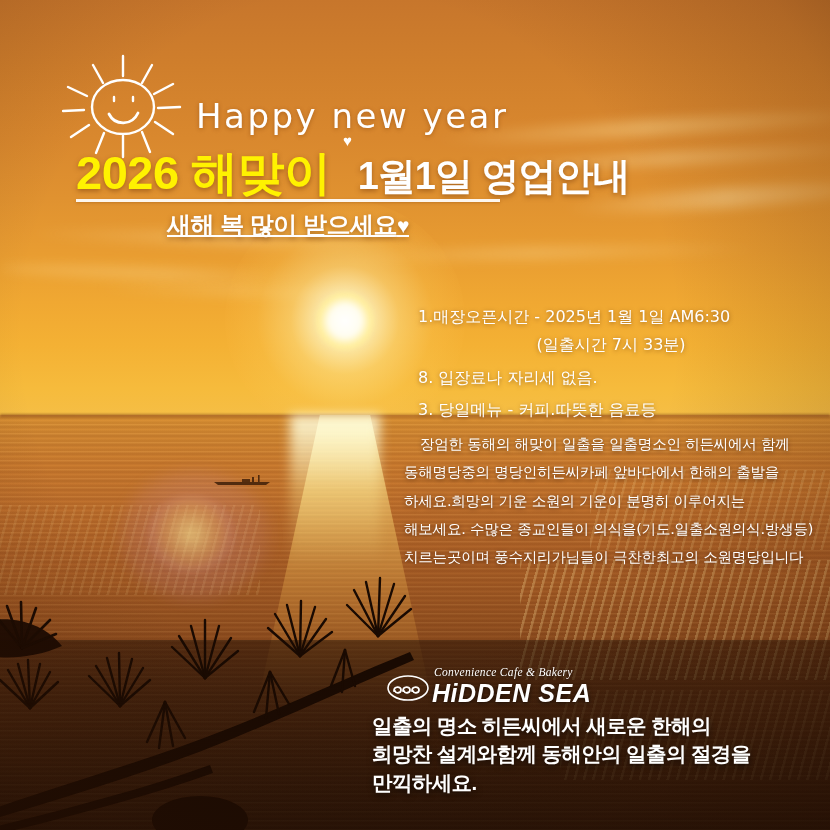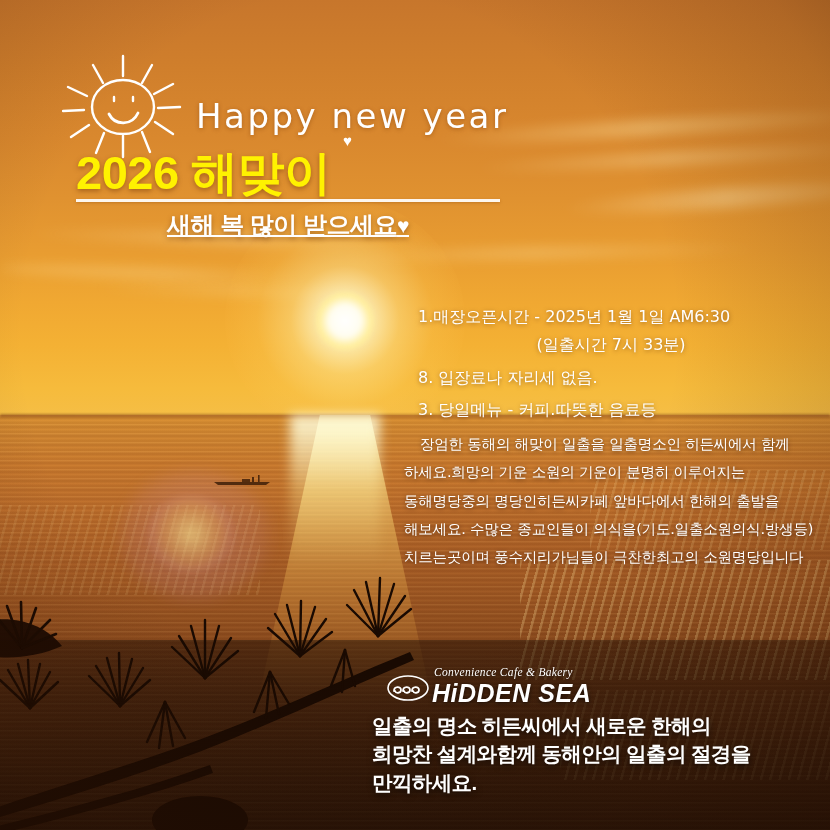--- a/index.html
+++ b/index.html
@@ -425,39 +425,40 @@
       <line x1="92" y1="42" x2="111" y2="32"></line>
       <line x1="80" y1="31" x2="90" y2="13"></line>
     </g>
   </svg>
 
   <div class="happy">Happy new year</div>
   <div class="heart-mini">♥</div>
 
   <div class="title-row">
     <span class="t-year">2026 해맞이</span>
+    <span class="t-rest">1월1일 영업안내</span>
   </div>
 
   <div class="divider"></div>
 
   <div class="greet">
     <span>새해 복 많이 받으세요</span><span class="hrt">♥</span>
   </div>
 
   <div class="infolist">
     <div class="li">1.매장오픈시간 - 2025년 1월 1일 AM6:30</div>
     <div class="li sub">(일출시간 7시 33분)</div>
     <div class="li">8. 입장료나 자리세 없음.</div>
     <div class="li">3. 당일메뉴 - 커피.따뜻한 음료등</div>
   </div>
 
   <div class="para">
     <div class="ln1">장엄한 동해의 해맞이 일출을 일출명소인 히든씨에서 함께</div>
+    <div>동해명당중의 명당인히든씨카페 앞바다에서 한해의 출발을</div>
     <div>하세요.희망의 기운 소원의 기운이 분명히 이루어지는</div>
-    <div>동해명당중의 명당인히든씨카페 앞바다에서 한해의 출발을</div>
     <div>해보세요. 수많은 종교인들이 의식을(기도.일출소원의식.방생등)</div>
     <div>치르는곳이며 풍수지리가님들이 극찬한최고의 소원명당입니다</div>
   </div>
 
   <div class="logo">
     <svg class="mark" viewBox="0 0 44 28">
       <path d="M22 2 C 34 2, 42 8, 42 14 C 42 20, 34 26, 22 26 C 10 26, 2 20, 2 14 C 2 8, 10 2, 22 2 Z" fill="none" stroke="#ffffff" stroke-width="1.6"></path>
       <g fill="none" stroke="#ffffff" stroke-width="1.8" stroke-linecap="round">
         <path d="M8 17 C 8 12, 15 12, 15 16 C 15 19, 10 20, 9 17"></path>
         <path d="M17 17 C 17 12, 24 12, 24 16 C 24 19, 19 20, 18 17"></path>

